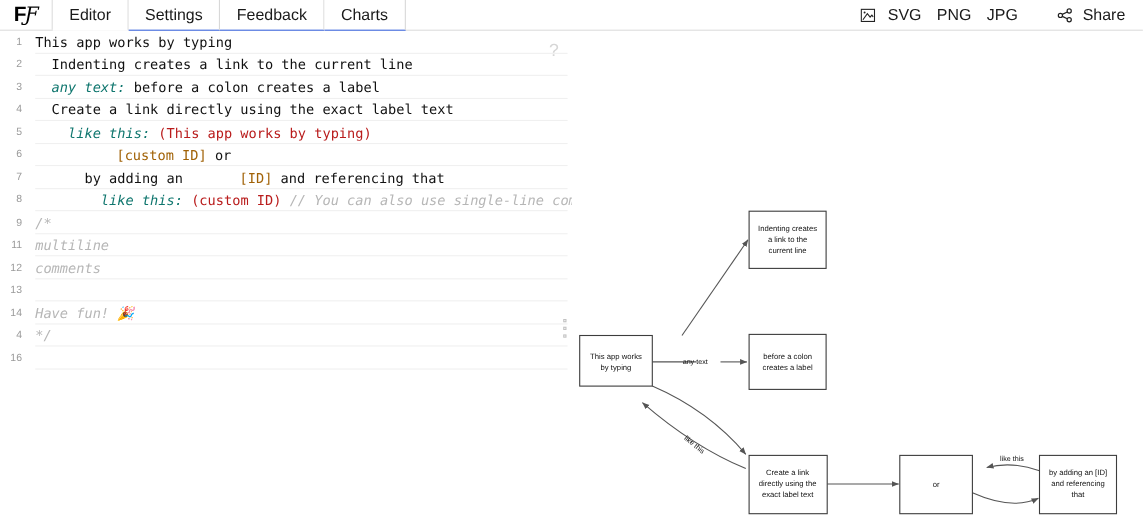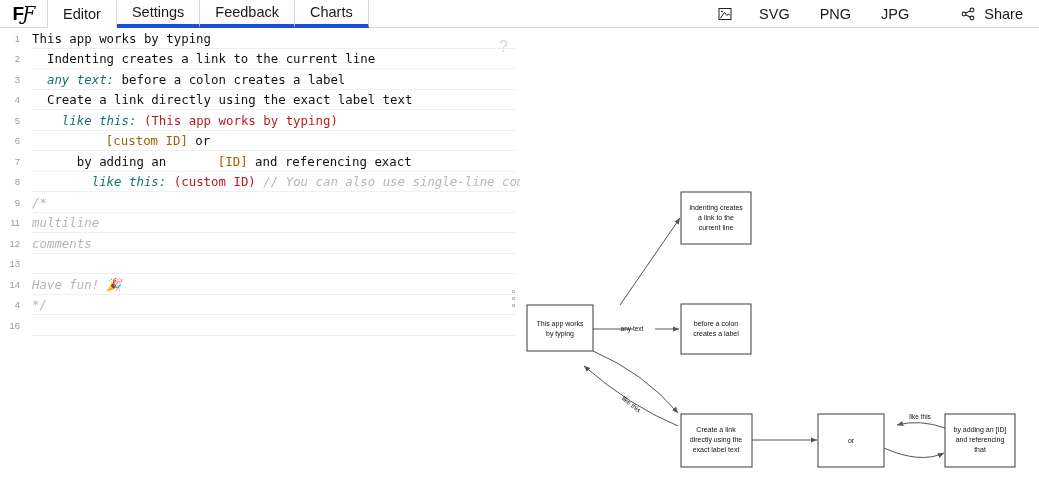--- a/index.html
+++ b/index.html
@@ -56,35 +56,35 @@
     align-items: stretch;
   }
   .tab {
     display: flex;
     align-items: center;
     padding: 0 15px;
     font-size: 14.5px;
     color: #1a1a1a;
     box-sizing: border-box;
     border-right: 1px solid #d8d8d8;
-    border-bottom: 4px solid #1d4ed8;
+    border-bottom: 1px solid #1d4ed8;
     margin-bottom: -1px;
     background: #fff;
     cursor: pointer;
     white-space: nowrap;
   }
   .tab.active {
     border-bottom: 1px solid transparent;
   }
   .header-spacer { flex: 1 1 auto; }
   .header-right {
     display: flex;
     align-items: center;
     padding-right: 16px;
-    gap: 16px;
+    gap: 0px;
   }
   .exp-icon {
     display: flex;
     align-items: center;
     justify-content: center;
     width: 22px;
     height: 22px;
     cursor: pointer;
   }
   .fmt {
@@ -321,21 +321,21 @@
           <div class="ltext"><span class="tk-plain">    </span><span class="tk-label">like this:</span><span class="tk-plain"> </span><span class="tk-ref">(This app works by typing)</span></div>
         </div>
         <div class="line">
           <div class="underline"></div>
           <div class="ln">6</div>
           <div class="ltext"><span class="tk-plain">    </span><span class="tk-id">[custom ID]</span><span class="tk-plain"> or</span></div>
         </div>
         <div class="line">
           <div class="underline"></div>
           <div class="ln">7</div>
-          <div class="ltext"><span class="tk-plain">      by adding an </span><span class="tk-id">[ID]</span><span class="tk-plain"> and referencing exact</span></div>
+          <div class="ltext"><span class="tk-plain">      by adding an </span><span class="tk-id">[ID]</span><span class="tk-plain"> and referencing that</span></div>
         </div>
         <div class="line">
           <div class="underline"></div>
           <div class="ln">8</div>
           <div class="ltext"><span class="tk-plain">        </span><span class="tk-label">like this:</span><span class="tk-plain"> </span><span class="tk-ref">(custom ID)</span><span class="tk-plain"> </span><span class="tk-com">// You can also use single-line comments</span></div>
         </div>
         <div class="line">
           <div class="underline"></div>
           <div class="ln">9</div>
           <div class="ltext"><span class="tk-com">/*</span></div>

